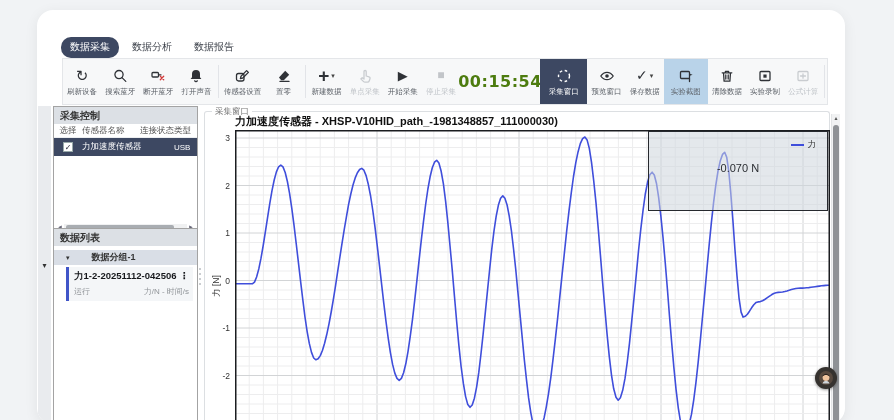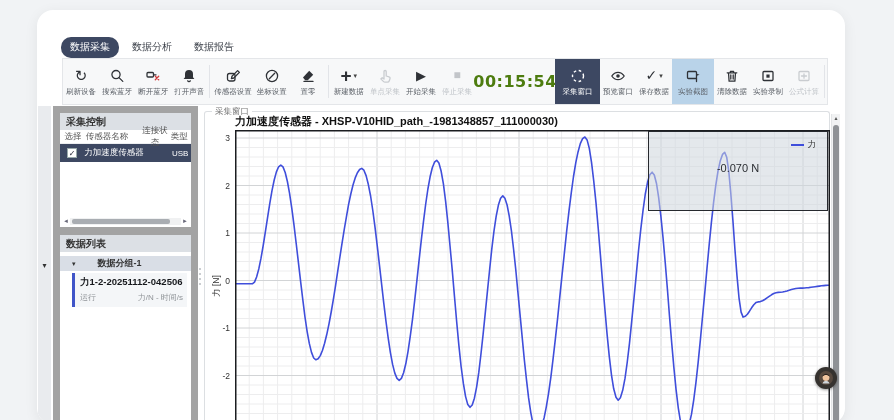--- a/index.html
+++ b/index.html
@@ -37,21 +37,21 @@
            font-family:"DejaVu Sans",sans-serif; }
   svg .stk { stroke:#2f3237; stroke-width:1.3; fill:none; stroke-linecap:round; stroke-linejoin:round; }
   svg .fil { fill:#2f3237; }
 
   
   .lstrip { position:absolute; left:1px; top:96px; width:13px; height:318px;
             background:#e9ebee; display:flex; align-items:center; justify-content:center; }
   .lstrip .tri { font-size:8px; color:#333; }
 
   
-  .panel { position:absolute; border:7px solid #a3a3a3; background:#fff; }
+  .panel { position:absolute; border:1px solid #a3a3a3; background:#fff; }
   .panel-hd { height:17px; background:#dce0e5; color:#333; font-size:10px; font-weight:bold;
               display:flex; align-items:center; padding-left:6px; }
   .thead { display:flex; height:14px; align-items:center; font-size:8.5px; color:#555;
            border-bottom:1px solid #eceef0; }
   .trow { display:flex; height:18px; align-items:center; font-size:9px; }
   .trow.sel { background:#3d4862; color:#fff; }
   .c1{width:28px; text-align:center;} .c2{width:58px;} .c3{width:34px; text-align:center;} .c4{width:22px;}
   .cb { width:10px; height:10px; background:#fff; border:1px solid #9aa; margin:0 auto;
         display:flex; align-items:center; justify-content:center; font-size:8px; color:#223; }
   .dot { width:7px; height:7px; border-radius:50%; background:#35b335; margin:0 auto; }
@@ -154,29 +154,20 @@
     <div class="tb-sep"></div>
 
     <div class="tb-btn" style="width:52px">
       <span class="ic">
         <svg width="16" height="16" viewBox="0 0 16 16">
             <rect class="stk" x="2.5" y="5.5" width="7.5" height="7.5" rx="2"></rect>
             <path class="stk" d="M12.6 2.6l1.8 1.8-5.6 5.6-2.4.6.6-2.4z"></path>
           </svg>
       </span>
       <span class="lb">传感器设置</span>
-    </div>
-    <div class="tb-btn">
-      <span class="ic">
-        <svg width="16" height="16" viewBox="0 0 16 16">
-            <circle class="stk" cx="8" cy="8" r="5.6"></circle>
-            <path class="stk" d="M5.3 10.7l5.4-5.4"></path>
-          </svg>
-      </span>
-      <span class="lb">坐标设置</span>
     </div>
     <div class="tb-btn">
       <span class="ic">
         <svg width="16" height="16" viewBox="0 0 16 16">
             <path class="fil" d="M9.2 2.8l4 4-5.4 5.4H5.2L3 9.6z"></path>
             <path class="stk" d="M4 13.4h9"></path>
           </svg>
       </span>
       <span class="lb">置零</span>
     </div>

